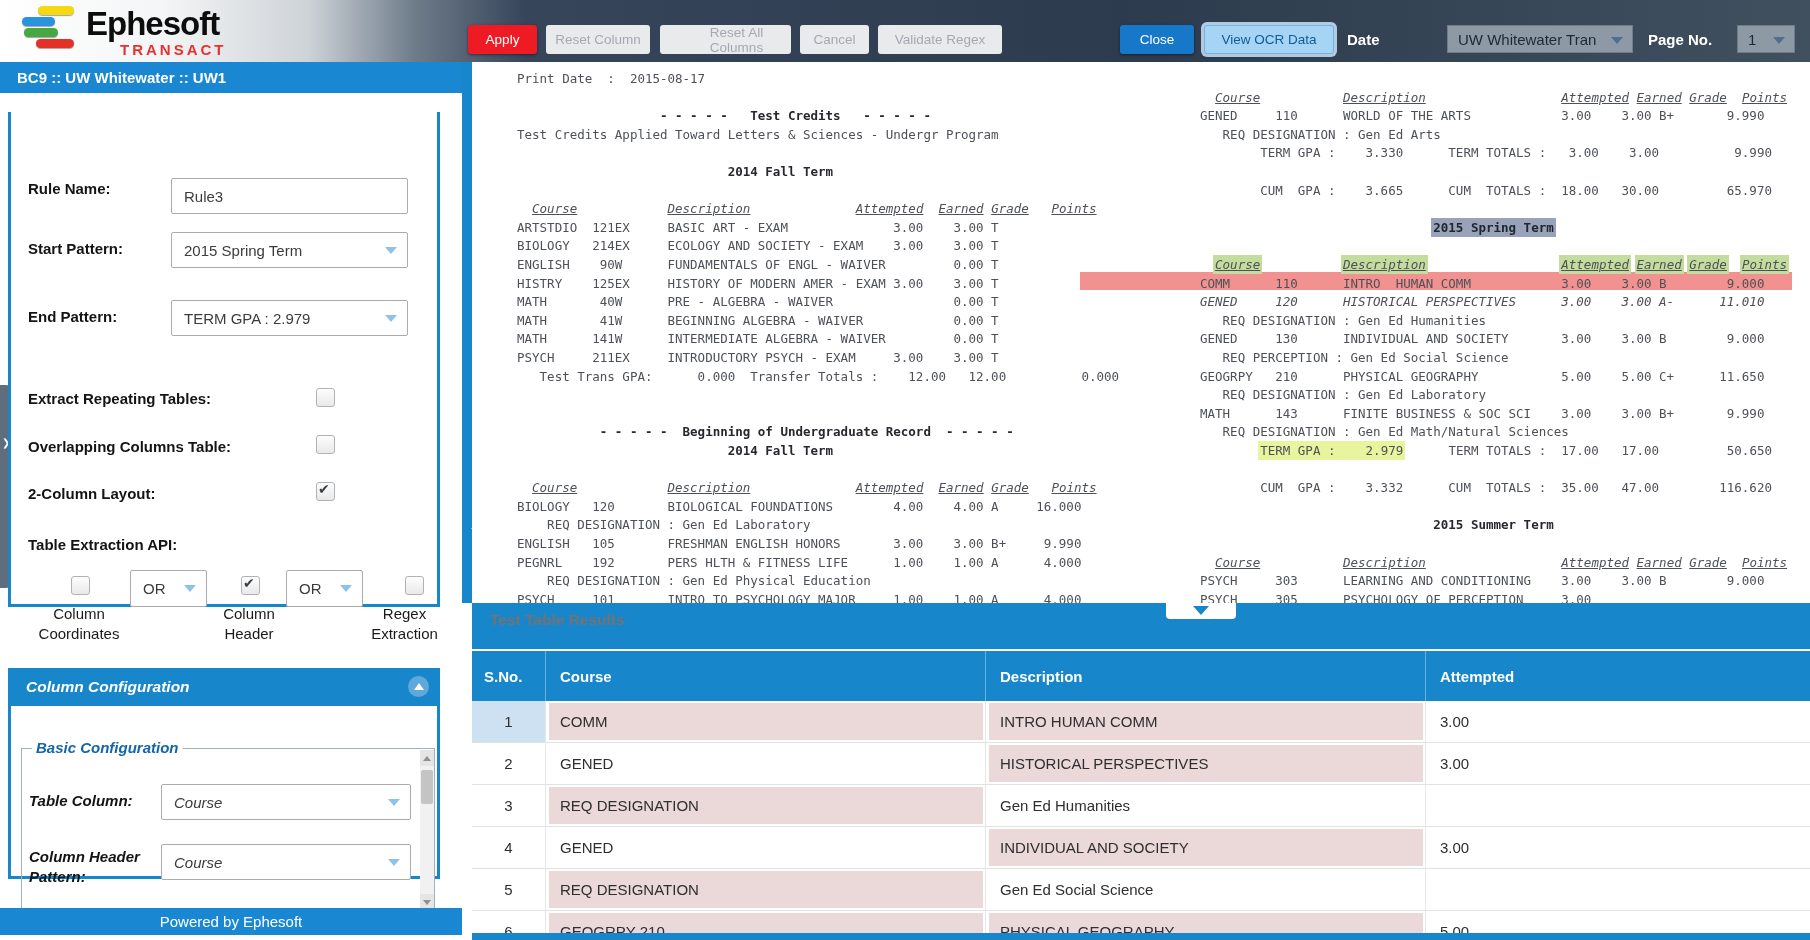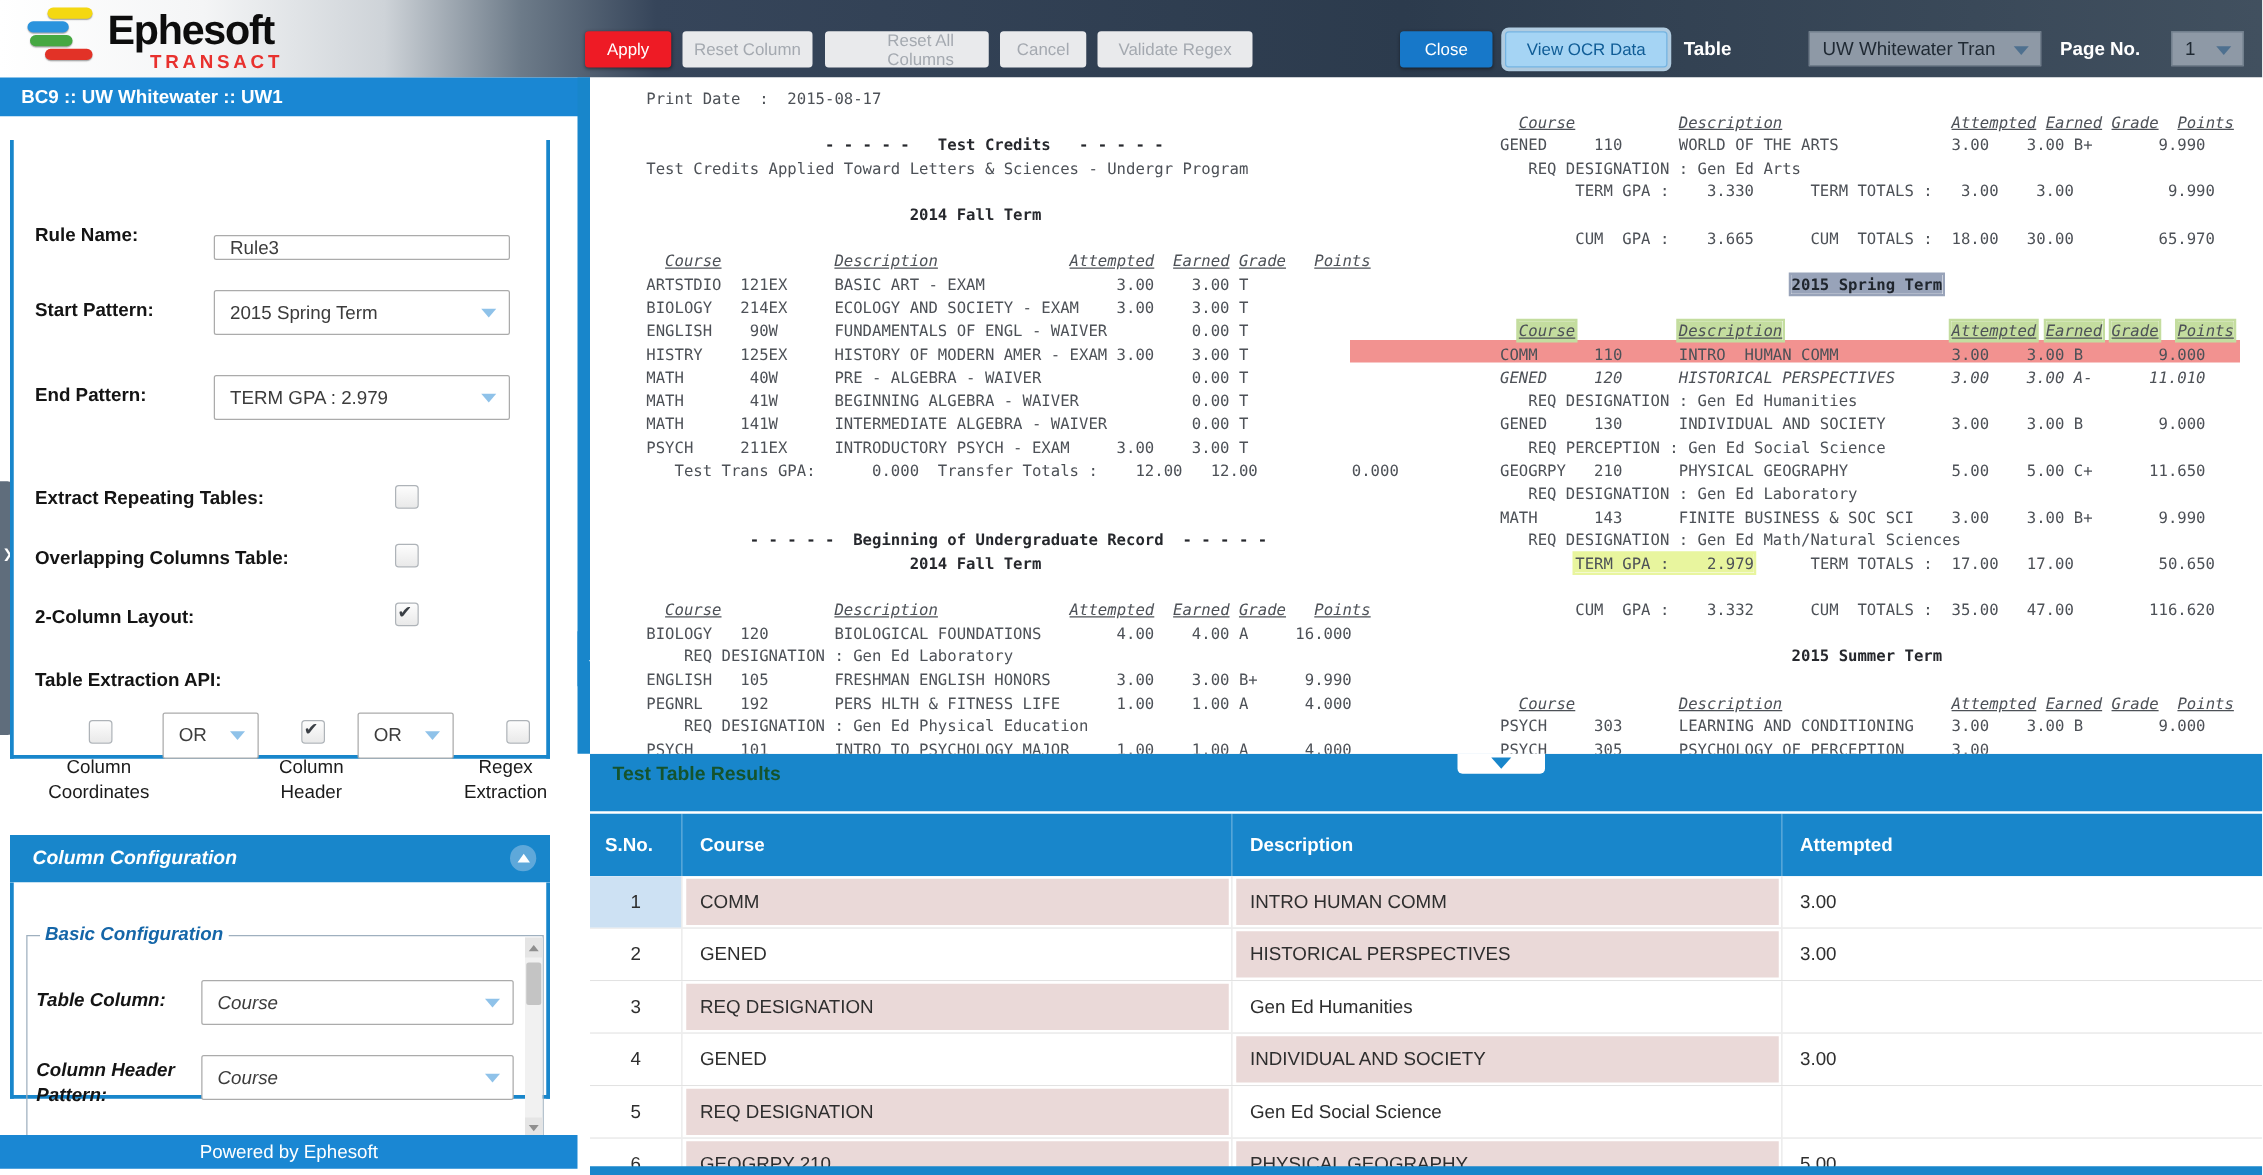--- a/index.html
+++ b/index.html
@@ -85,21 +85,21 @@
             font-family:"DejaVu Sans Mono",monospace;font-size:12.5px;line-height:18px;color:#4d5157;}
   .ds-b{font-weight:bold;color:#26282d;}
   .ds-h{font-style:italic;text-decoration:underline;}
   .ds-hg{font-style:italic;text-decoration:underline;background:#c4dd9f;box-shadow:0 0 0 2px #c4dd9f;}
   .ds-bg{font-weight:bold;color:#20262e;background:#98a3b9;box-shadow:0 0 0 2px #98a3b9;}
   .ds-hy{background:#e8f59e;box-shadow:0 0 0 2px #e8f59e;}
   
   .results{position:absolute;left:472px;top:603px;width:1338px;height:337px;background:#fff;overflow:hidden;}
   .res-titlebar{position:absolute;left:0;top:0;width:100%;height:46px;background:#1886cb;}
   .res-title{position:absolute;left:18px;top:0;height:34px;display:flex;align-items:center;
-             color:#14532d;font-weight:bold;font-size:15.5px;}
+             color:#737373;font-weight:bold;font-size:15.5px;}
   .res-handle{position:absolute;left:694px;top:-1px;width:70px;height:17px;background:#fff;
               border-radius:0 0 4px 4px;display:flex;align-items:center;justify-content:center;cursor:pointer;}
   .res-handle i{width:0;height:0;border-left:8px solid transparent;border-right:8px solid transparent;border-top:9px solid #1886cb;}
   .res-gridrow{display:grid;grid-template-columns:73px 440px 440px 1fr;}
   .res-header{position:absolute;left:0;top:48px;width:100%;height:50px;background:#1886cb;}
   .res-header .hcell{display:flex;align-items:center;padding-left:14px;color:#fff;font-weight:bold;font-size:15px;
                      border-left:1px solid rgba(255,255,255,.35);box-sizing:border-box;}
   .res-header .hcell:first-child{border-left:none;padding-left:12px;}
   .res-body{position:absolute;left:0;top:98px;width:100%;}
   .rrow{height:41px;border-bottom:1px solid #e2e2e2;background:#fff;}
@@ -125,21 +125,21 @@
       <span class="logo-text">Ephesoft</span>
       <span class="logo-sub">TRANSACT</span>
     </div>
     <button class="tbtn red" style="left:468px;width:69px;">Apply</button>
     <button class="tbtn dis" style="left:546px;width:104px;">Reset Column</button>
     <button class="tbtn dis" style="left:660px;width:131px;padding-left:28px;">Reset All Columns</button>
     <button class="tbtn dis" style="left:800px;width:69px;">Cancel</button>
     <button class="tbtn dis" style="left:878px;width:124px;">Validate Regex</button>
     <button class="tbtn blue" style="left:1120px;width:74px;">Close</button>
     <button class="tbtn ocr" style="left:1204px;width:130px;">View OCR Data</button>
-    <span class="toplabel" style="left:1347px;">Table</span>
+    <span class="toplabel" style="left:1347px;">Date</span>
     <div class="topdd" style="left:1447px;width:186px;">
       <span>UW Whitewater Tran</span>
       <i class="tri"></i>
     </div>
     <span class="toplabel" style="left:1648px;">Page No.</span>
     <div class="topdd" style="left:1737px;width:58px;">
       <span>1</span>
       <i class="tri"></i>
     </div>
   </div>
@@ -150,21 +150,21 @@
   <div class="doc-tab">
       <span>◀</span>
     </div>
   <div class="edge-tab">
       <span>❯</span>
     </div>
 
   <div class="panel" id="panel-rule" style="top:112px;">
     <div class="panel-body">
       <span class="flabel" style="left:17px;top:68px;">Rule Name:</span>
-      <input class="tinput" style="left: 160px; top: 76px; width: 237px; height: 20px;" value="Rule3">
+      <input class="tinput" style="left: 160px; top: 66px; width: 237px; height: 36px;" value="Rule3">
       <span class="flabel" style="left:17px;top:128px;">Start Pattern:</span>
       <div class="dd" style="left:160px;top:120px;width:237px;height:36px;">
         <span>2015 Spring Term</span>
         <i class="tri"></i>
       </div>
       <span class="flabel" style="left:17px;top:196px;">End Pattern:</span>
       <div class="dd" style="left:160px;top:188px;width:237px;height:36px;">
         <span>TERM GPA : 2.979</span>
         <i class="tri"></i>
       </div>

